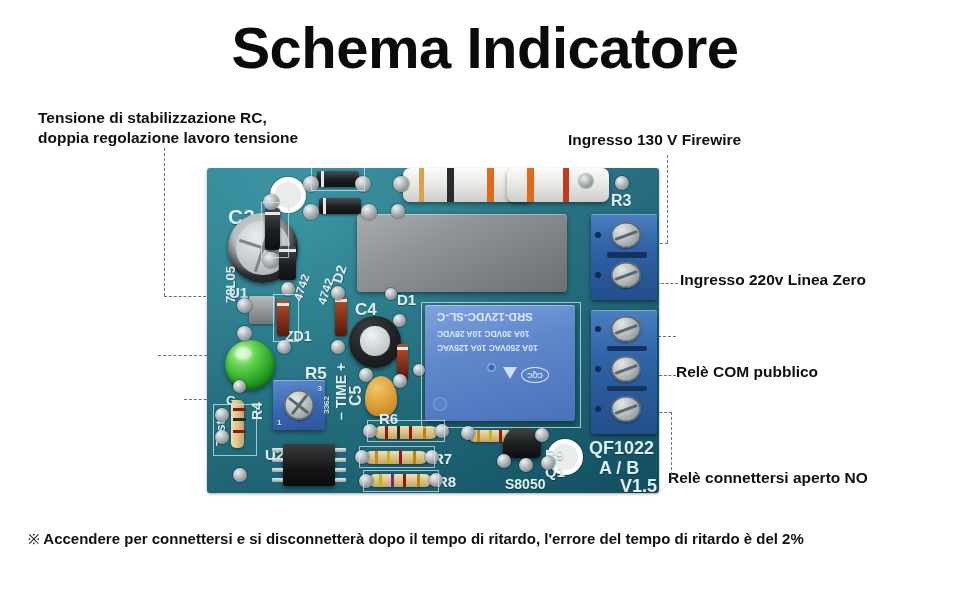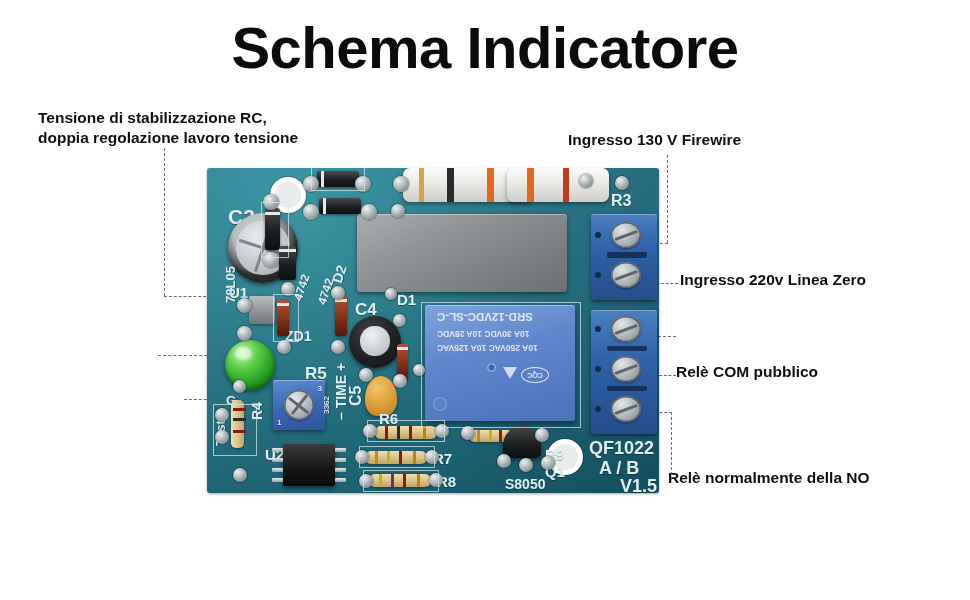--- a/index.html
+++ b/index.html
@@ -188,21 +188,21 @@
 
 
 
   <div class="callout" style="left:568px;top:130px;">Ingresso 130 V Firewire</div>
 
   <div class="callout" style="left:680px;top:270px;">Ingresso 220v Linea Zero</div>
 
 
   <div class="callout" style="left:676px;top:362px;">Relè COM pubblico</div>
 
-  <div class="callout" style="left:668px;top:468px;">Relè normalmente della NO</div>
+  <div class="callout" style="left:668px;top:468px;">Relè connettersi aperto NO</div>
 
   <div class="lead lead-v" style="left:164px;top:148px;height:148px;"></div>
   <div class="lead lead-h" style="left:164px;top:296px;width:86px;"></div>
 
   <div class="lead lead-h" style="left:158px;top:355px;width:70px;"></div>
 
   <div class="lead lead-h" style="left:184px;top:399px;width:52px;"></div>
 
   <div class="lead lead-v" style="left:667px;top:155px;height:88px;"></div>
   <div class="lead lead-h" style="left:634px;top:243px;width:34px;"></div>
@@ -430,15 +430,19 @@
     <div class="silkbox" style="left:66px;top:126px;width:24px;height:46px;"></div>
     <div class="silkbox" style="left:160px;top:252px;width:76px;height:20px;"></div>
     <div class="silkbox" style="left:152px;top:278px;width:74px;height:20px;"></div>
     <div class="silkbox" style="left:156px;top:302px;width:74px;height:20px;"></div>
     <div class="silkbox" style="left:6px;top:236px;width:42px;height:50px;"></div>
     <div class="silkbox" style="left:214px;top:134px;width:158px;height:124px;"></div>
 
   </div>
 
   <div class="notes">
+    <div class="nline">
+      <span class="mark">※</span>
+      <span>Accendere per connettersi e si disconnetterà dopo il tempo di ritardo, l'errore del tempo di ritardo è del 2%</span>
+    </div>
   </div>
 
 </div>
 
 </body></html>

